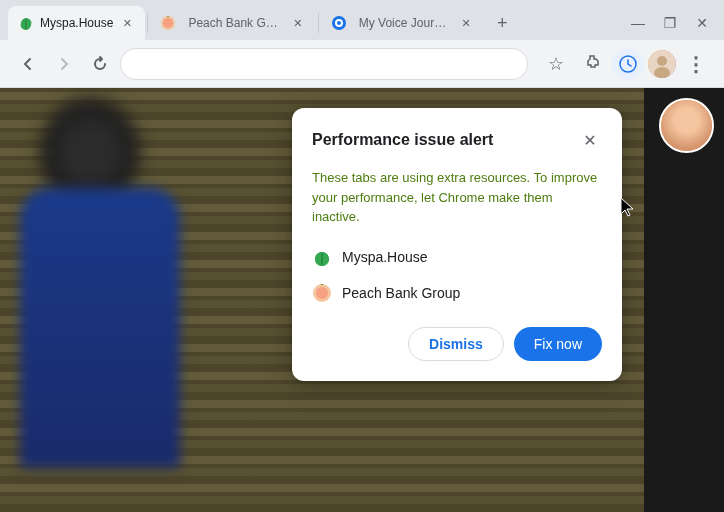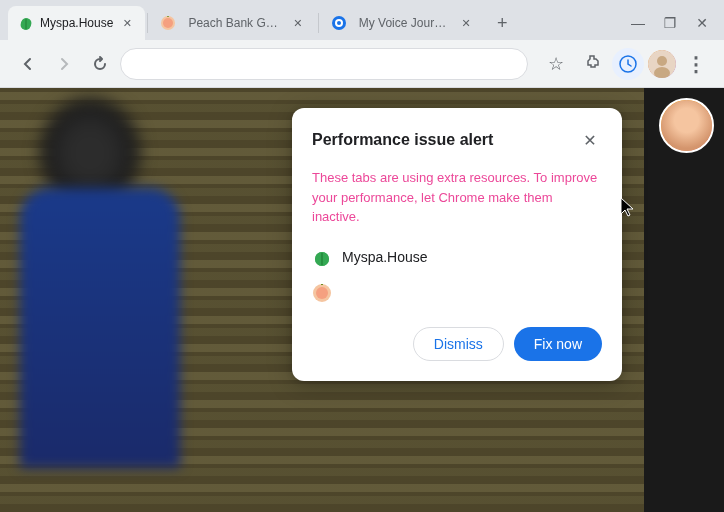--- a/index.html
+++ b/index.html
@@ -296,21 +296,21 @@
       align-items: center;
       justify-content: center;
       border-radius: 50%;
       cursor: pointer;
       color: #5f6368;
       font-size: 16px;
     }
 
     .popup-description {
       font-size: 13px;
-      color: #ec4899;
+      color: #4d7c0f;
       line-height: 1.5;
       margin-bottom: 16px;
     }
 
     .popup-tabs {
       display: flex;
       flex-direction: column;
       gap: 8px;
       margin-bottom: 20px;
     }
@@ -343,21 +343,21 @@
       gap: 10px;
     }
 
     .btn-dismiss {
       padding: 8px 20px;
       border-radius: 20px;
       border: 1px solid #dadce0;
       background: white;
       color: #1a73e8;
       font-size: 14px;
-      font-weight: 400;
+      font-weight: 700;
       cursor: pointer;
     }
 
     .btn-fix-now {
       padding: 8px 20px;
       border-radius: 20px;
       border: none;
       background: #1a73e8;
       color: white;
       font-size: 14px;
@@ -529,20 +529,21 @@
       </div>
 
       <div class="popup-tab-item">
         <div class="popup-tab-favicon">
           <svg width="20" height="20" viewBox="0 0 20 20">
             <circle cx="10" cy="10" r="9" fill="#f5c5a0"></circle>
             <circle cx="10" cy="10" r="6" fill="#f5a080"></circle>
             <line x1="10" y1="2" x2="10" y2="1" stroke="#6b8e23" stroke-width="2"></line>
           </svg>
         </div>
+        <span class="popup-tab-name">Peach Bank Group</span>
       </div>
     </div>
 
     <div class="popup-actions">
       <button class="btn-dismiss">Dismiss</button>
       <button class="btn-fix-now">Fix now</button>
     </div>
   </div>
 
   <div class="cursor-arrow">

